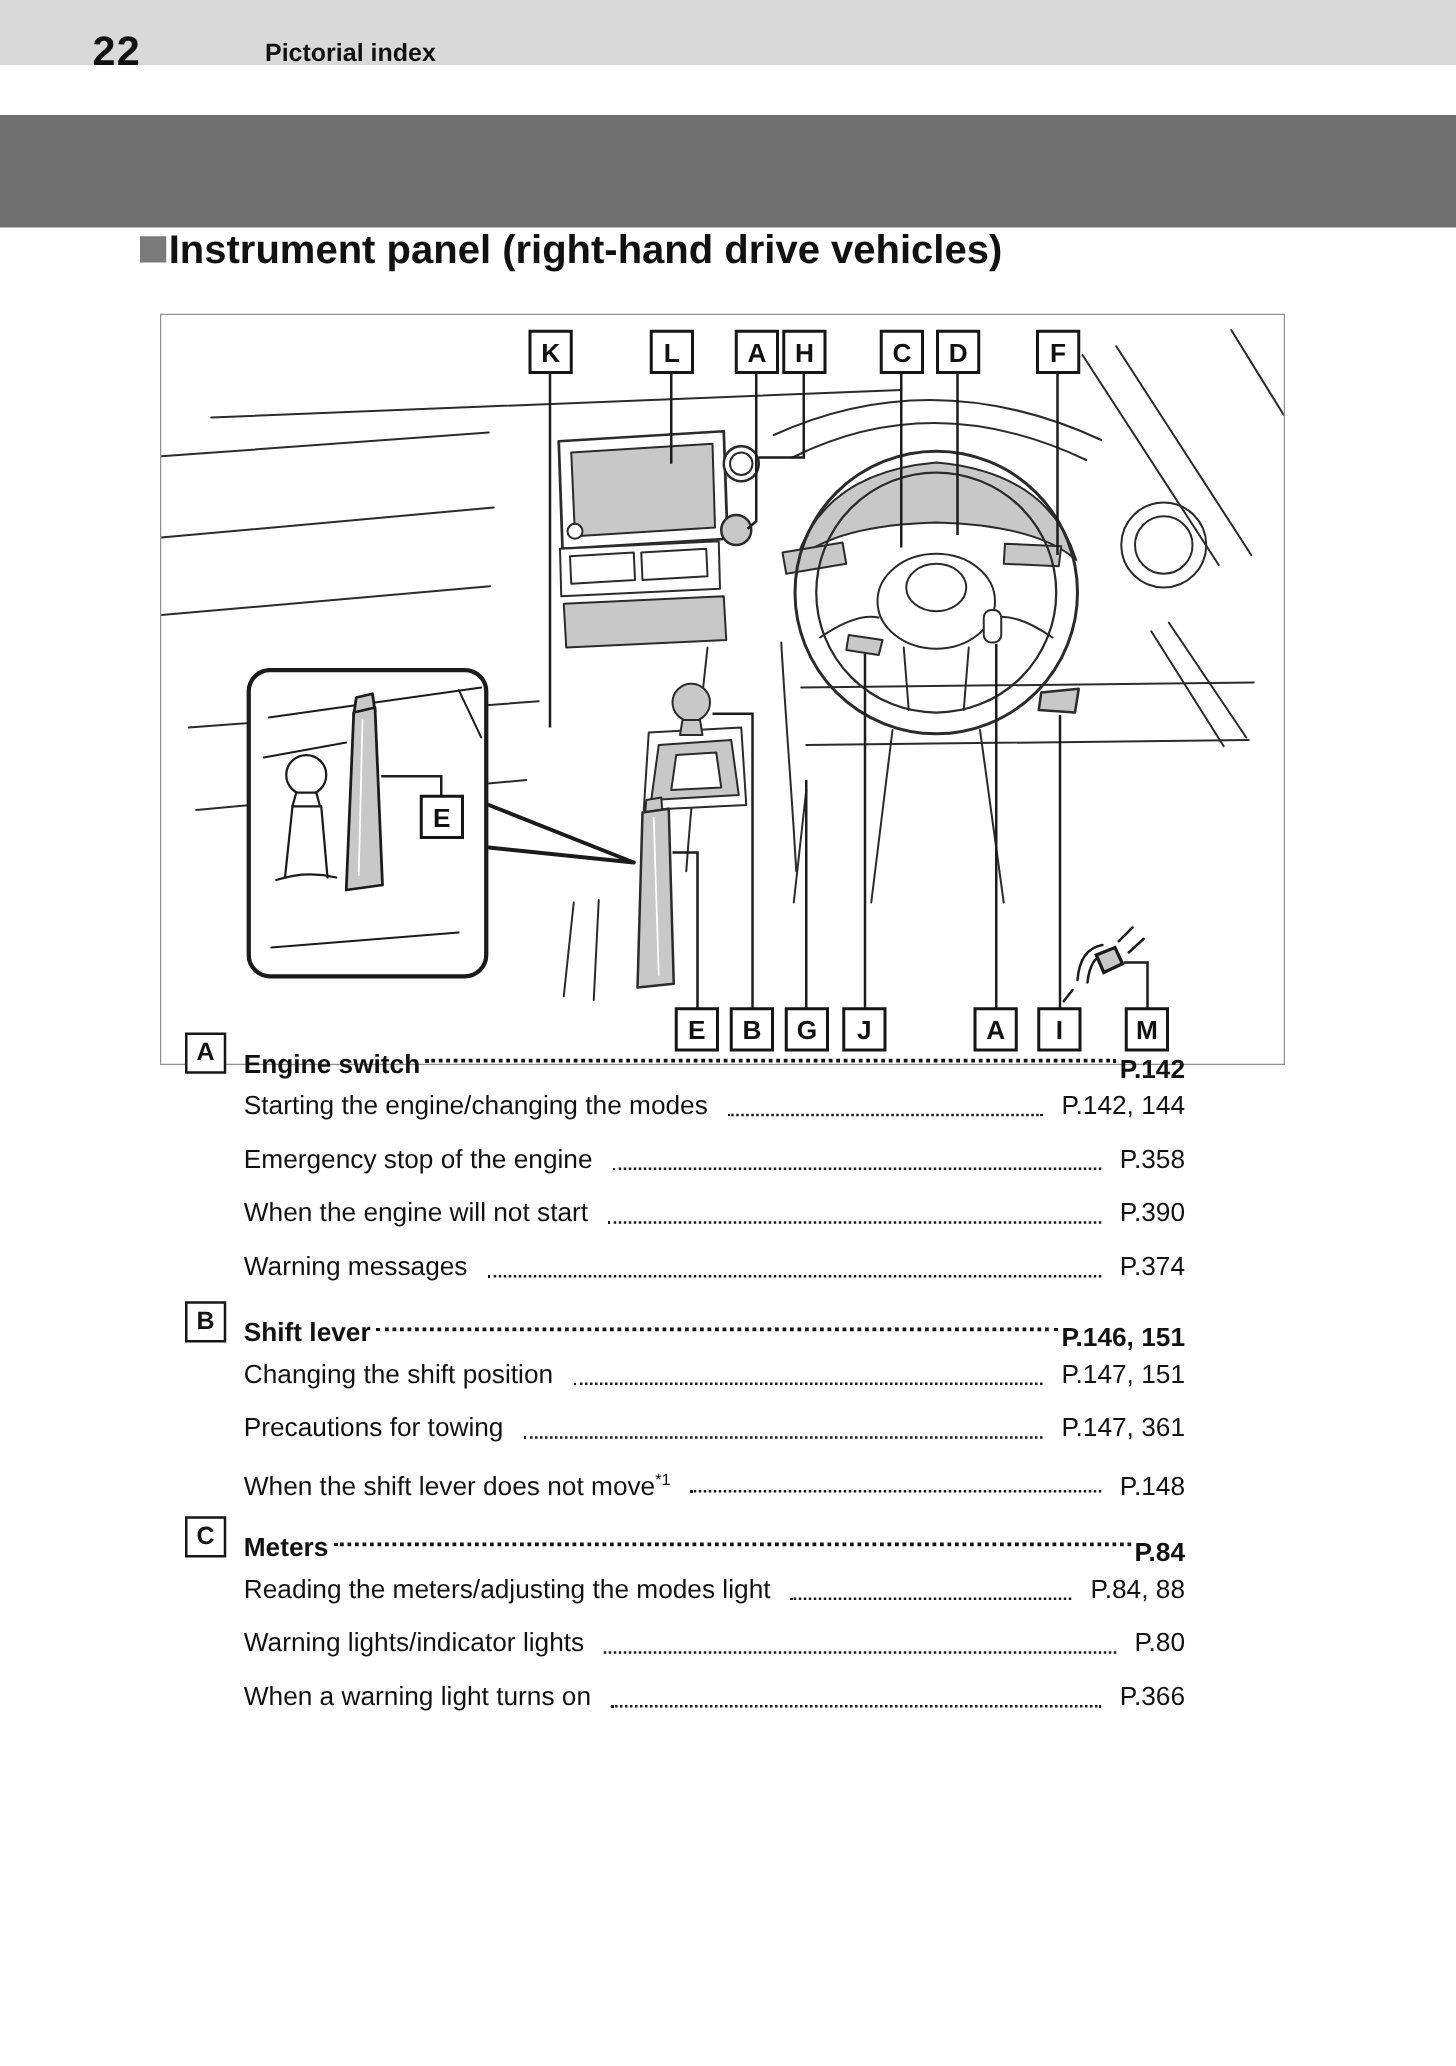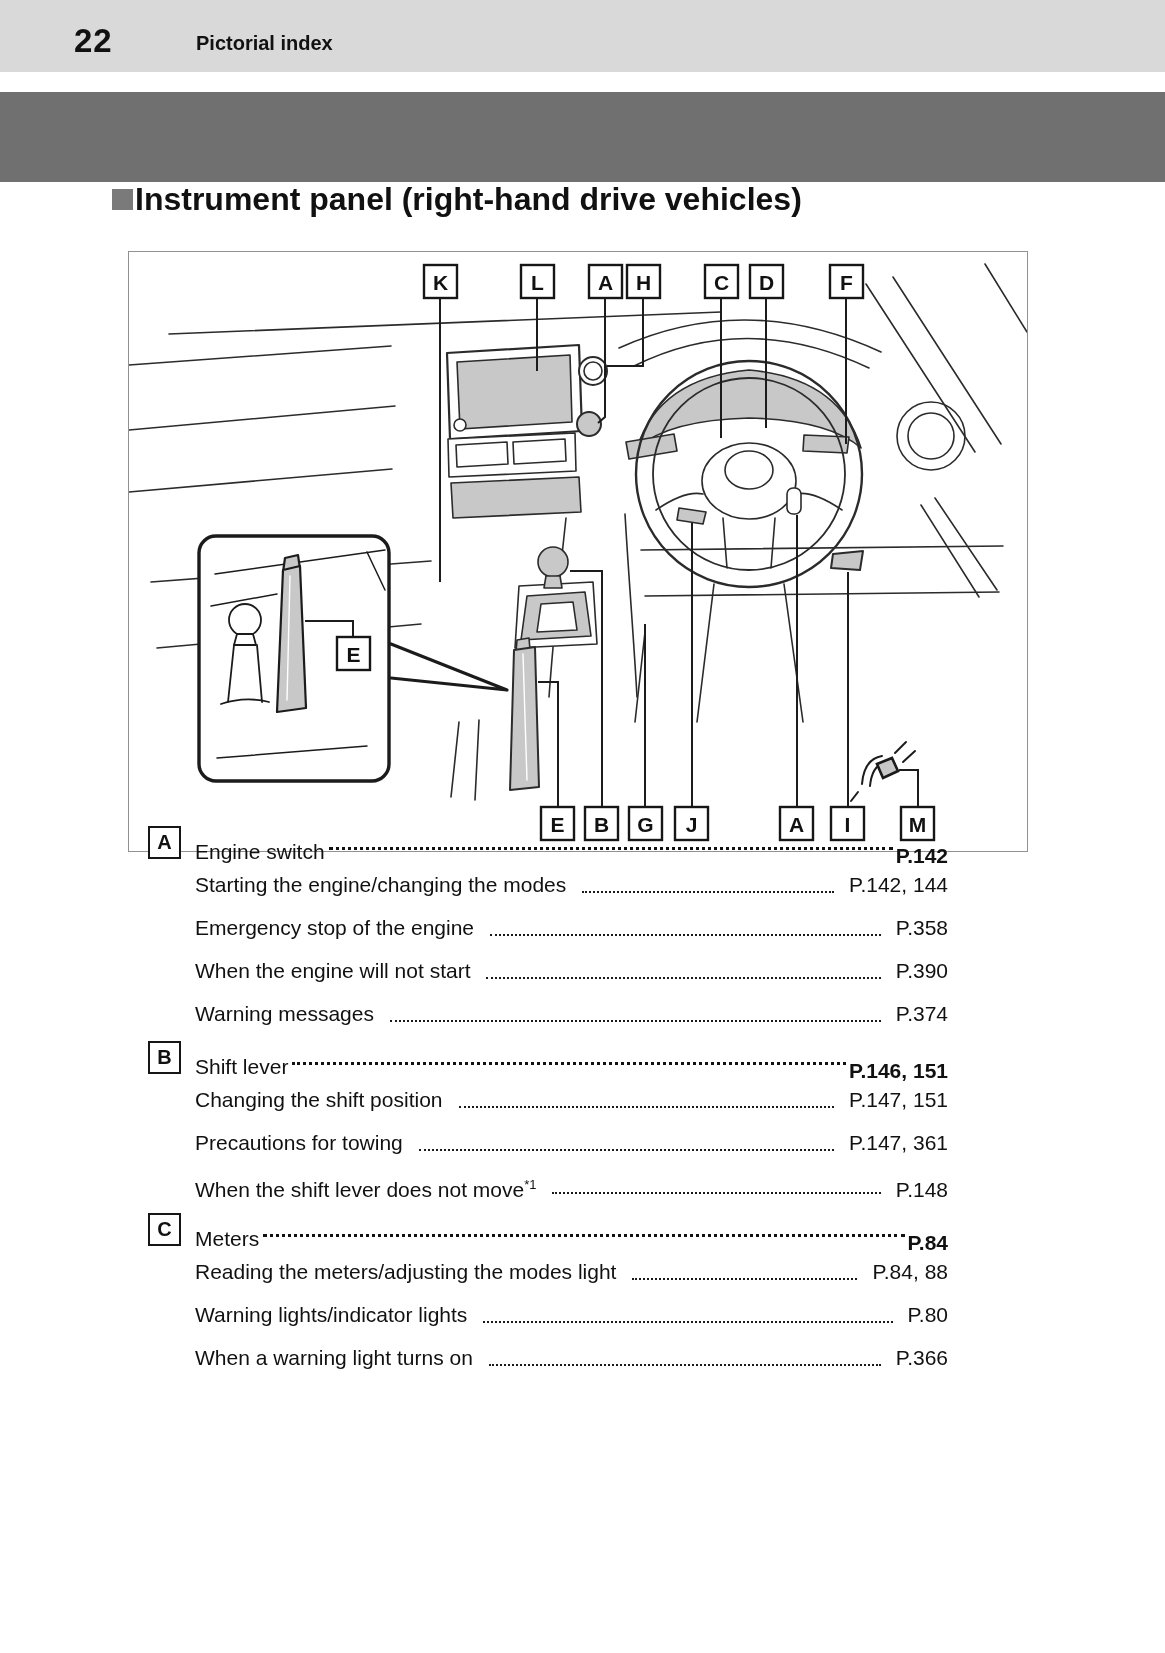--- a/index.html
+++ b/index.html
@@ -1,44 +1,44 @@
 <!DOCTYPE html>
 <html><head>
 <meta charset="utf-8">
 <style>
   html,body{margin:0;padding:0;background:#ffffff;}
   .page{
     position:relative;width:1165px;height:1653px;background:#ffffff;overflow:hidden;
     font-family:"Liberation Sans", sans-serif;color:#111;
   }
   
-  .topbar{position:absolute;top:0;left:0;width:1165px;height:72px;background:#d9d9d9;}
+  .topbar{position:absolute;top:0;left:0;width:1165px;height:52px;background:#d9d9d9;}
   .pagenum{position:absolute;left:74px;top:24px;font-size:33px;font-weight:bold;letter-spacing:1px;line-height:1;}
-  .chapter{position:absolute;left:196px;top:33px;font-size:20px;font-weight:bold;line-height:1;}
+  .chapter{position:absolute;left:212px;top:33px;font-size:20px;font-weight:bold;line-height:1;}
   
   .banner{position:absolute;top:92px;left:0;width:1165px;height:90px;background:#707070;}
   
   .section-heading{position:absolute;left:112px;top:181px;margin:0;font-size:32px;font-weight:bold;
     display:flex;align-items:center;white-space:nowrap;}
   .sq{display:inline-block;width:21px;height:21px;background:#7a7a7a;margin-right:2px;flex:none;}
   
   .diagram{position:absolute;left:128px;top:251px;width:898px;height:599px;border:1px solid #919191;background:#fff;}
   .diagram svg{display:block;}
   svg text{font-family:"Liberation Sans", sans-serif;}
   
   .index{position:absolute;left:148px;top:826px;width:800px;}
   .row{display:flex;align-items:center;height:32px;margin-bottom:11px;}
   .row.section{margin-top:9px;}
   .row.section:first-child{margin-top:0;}
   .row.has-sup{margin-top:8px;align-items:flex-end;}
   .letterbox{flex:none;width:29px;height:29px;border:2px solid #161616;display:flex;align-items:center;justify-content:center;
     font-size:20px;font-weight:bold;margin-right:14px;background:#fff;}
   .row.sub{padding-left:47px;gap:12px;}
   .label{font-size:21px;white-space:nowrap;}
-  .row.section .label{font-weight:normal;margin-top:20px;}
+  .row.section .label{font-weight:bold;margin-top:20px;}
   .label sup{font-size:13px;vertical-align:super;line-height:0;}
   .dots{flex:1;min-width:16px;align-self:flex-end;margin:0 3px 8px 4px;border-bottom:2.5px dotted #1a1a1a;height:0;}
   .row.section .dots{border-bottom-width:3px;border-bottom-color:#111;}
   .pref{font-size:21px;white-space:nowrap;}
   .row.section .pref{font-weight:bold;margin-top:27px;}
 </style>
 </head>
 <body>
 
 <div class="page">

